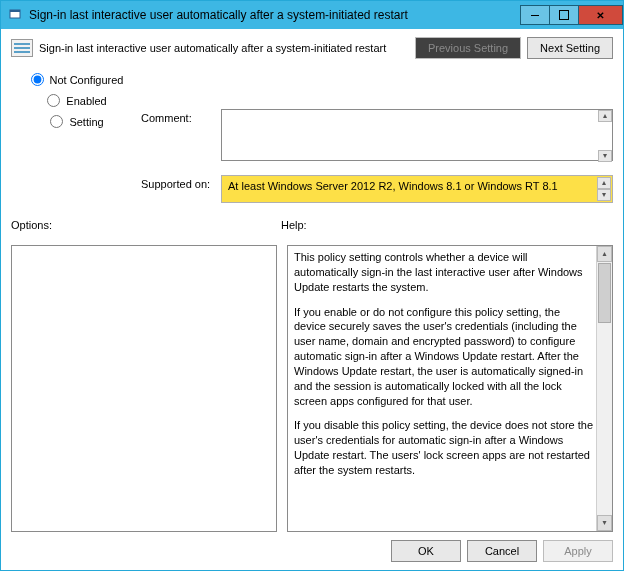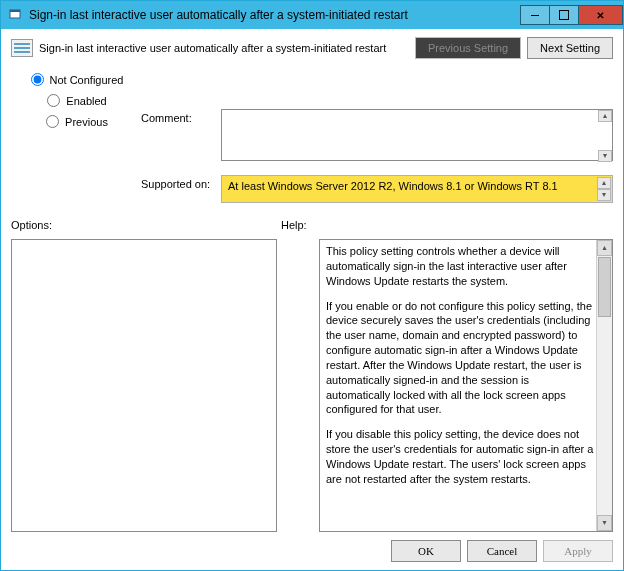--- a/index.html
+++ b/index.html
@@ -124,21 +124,21 @@
     position:absolute; right:1px; width:14px; height:12px;
     background:#e8e8e8; border:1px solid #b8b8b8;
     font-size:8px; text-align:center; line-height:9px; color:#555;
   }
   .mini-scroll-up { top:1px; }
   .mini-scroll-dn { bottom:1px; }
   
   .split-labels { display:flex; margin-top: 10px; }
   .split-labels > div:first-child { width: 270px; }
   .split-labels > div { font-size:11px; padding-bottom:2px; }
-  .split-panes { display:flex; flex:1; min-height: 0; margin-top:6px;gap:32px; }
+  .split-panes { display:flex; flex:1; min-height: 0; margin-top:12px; }
   .options-pane {
     width: 266px;
     border: 1px solid #8a8a8a;
     margin-right: 10px;
     background:#fff;
   }
   .help-pane {
     flex:1;
     border:1px solid #8a8a8a;
     background:#fff;
@@ -165,21 +165,21 @@
   }
   .help-pane p { margin: 0 0 10px 0; }
   
   .dlg-buttons {
     display:flex; justify-content:flex-end;
     padding-top: 8px;
     gap: 6px;
   }
   .dlg-btn {
     height: 22px; width: 70px;
-    font-size: 11px; font-family: Liberation Serif, serif;
+    font-size: 11px; font-family: Liberation Sans, sans-serif;
     background:#e8e8e8; border:1px solid #8a8a8a;
     cursor:pointer;
   }
   .dlg-btn[disabled] { color:#8a8a8a; background:#f0f0f0; border-color:#bcbcbc; cursor:default; }
 </style>
 </head>
 <body>
 
 <div class="window">
 
@@ -212,21 +212,21 @@
         <label class="radio-item">
           <input type="radio" name="state" checked="" style="">
           <span>Not Configured</span>
         </label>
         <label class="radio-item">
           <input type="radio" name="state" style="">
           <span>Enabled</span>
         </label>
         <label class="radio-item">
           <input type="radio" name="state" style="">
-          <span>Previous</span>
+          <span>Setting</span>
         </label>
       </div>
       <div class="comment-col">
         <div class="inline-lbl">
           <div class="lbl">Comment:</div>
           <div class="field" style="position:relative;">
             <textarea class="multiline" style=""></textarea>
             <div class="mini-scroll-up">▴</div>
             <div class="mini-scroll-dn">▾</div>
           </div>

